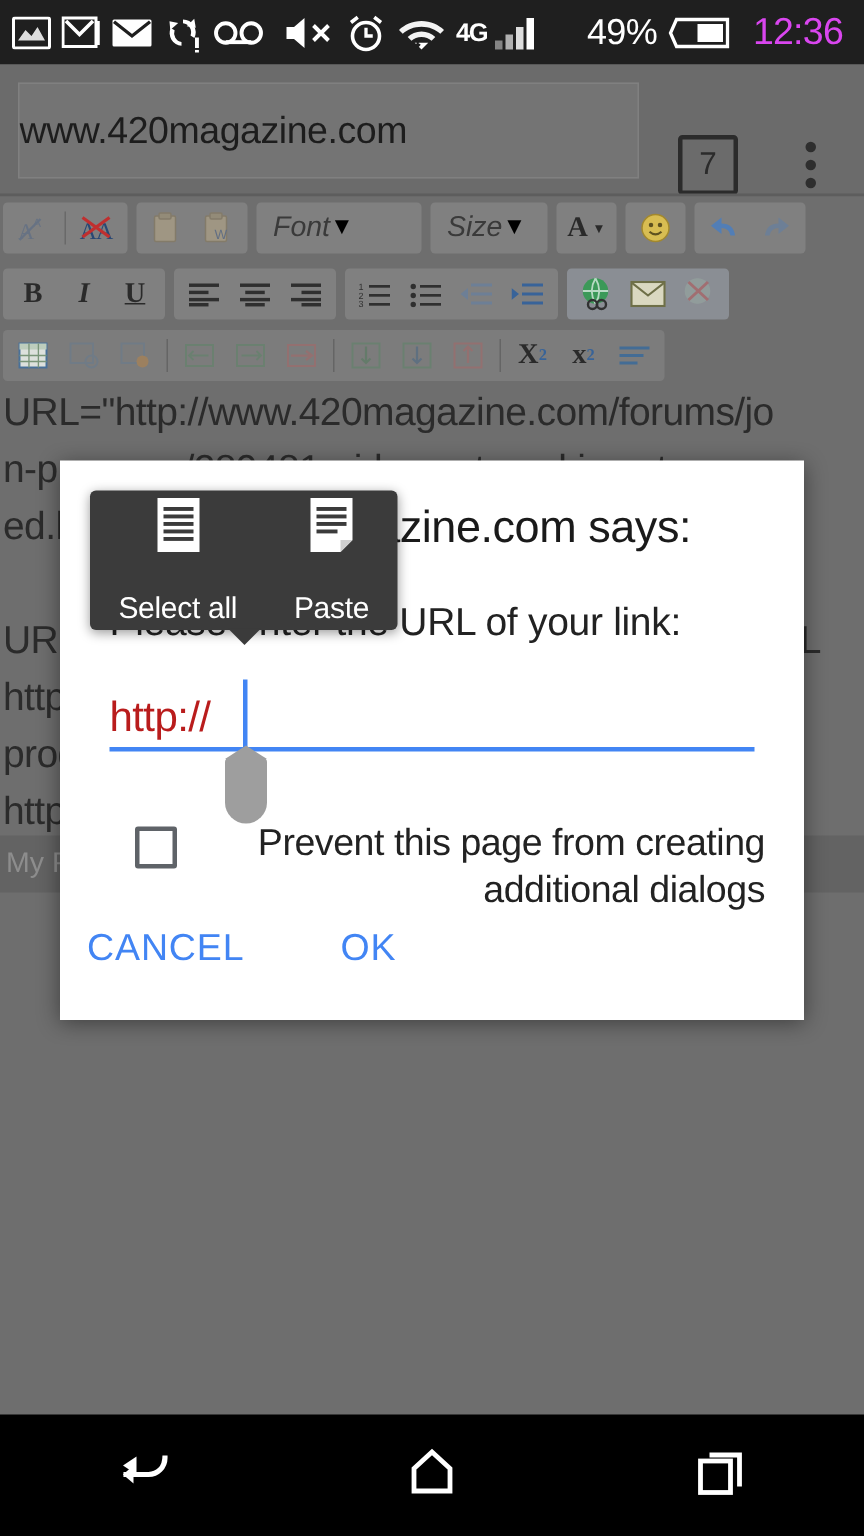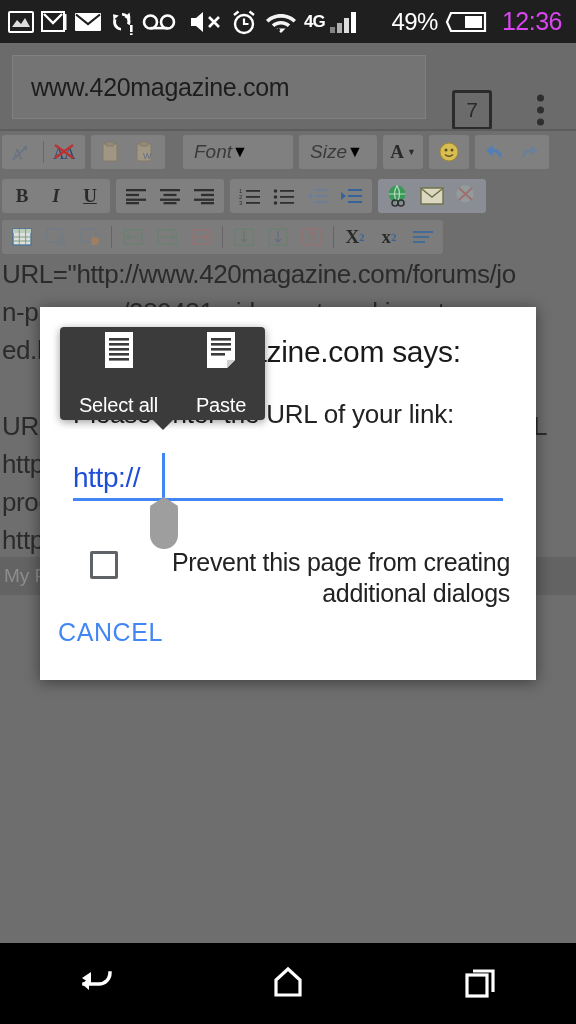--- a/index.html
+++ b/index.html
@@ -72,21 +72,21 @@
   }
   #omnibox {
     position: absolute;
     left: 12px; top: 12px;
     width: 414px; height: 64px;
     background: #747474;
     border: 1px solid #808080;
     box-sizing: border-box;
     display: flex;
     align-items: center;
-    padding-left: 18px;
+    padding-left: 0;
     overflow: hidden;
     white-space: nowrap;
   }
   #omnibox .url-main {
     color: #1d1d1d;
     font-size: 25px;
     letter-spacing: -0.3px;
   }
   #omnibox .url-path {
     color: #9b9b9b;
@@ -252,21 +252,21 @@
     width: 430px;
   }
   #url-input {
     width: 430px;
     height: 44px;
     border: none;
     border-bottom: 3px solid #4285f4;
     outline: none;
     font-family: "Liberation Sans", sans-serif;
     font-size: 28px;
-    color: #1d4ed8;
+    color: #b91c1c;
     background: transparent;
     padding: 0;
     letter-spacing: -0.4px;
     box-sizing: border-box;
   }
   #caret {
     position: absolute;
     left: 122px; top: 146px;
     width: 3px; height: 52px;
     background: #4285f4;
@@ -511,21 +511,21 @@
             </svg>
         </div>
         <div class="tbtn faded">
           <svg width="22" height="22" viewBox="0 0 22 22">
               <rect x="3" y="3" width="14" height="17" rx="1" fill="#d9c08a" stroke="#8a7240"></rect>
               <rect x="6" y="1" width="8" height="4" rx="1" fill="#b8a06a" stroke="#8a7240"></rect>
               <text x="9" y="18" font-size="9" fill="#2b4f8a">W</text>
             </svg>
         </div>
       </div>
-      <div class="tgroup" style="width:104px;margin-left:12px;">
+      <div class="tgroup" style="width:104px;">
         <span class="combo">Font</span>
         <span class="arrow">▼</span>
       </div>
       <div class="tgroup" style="width:72px;">
         <span class="combo">Size</span>
         <span class="arrow">▼</span>
       </div>
       <div class="tgroup">
         <div class="tbtn" style="font-weight:bold;font-family:'Liberation Serif',serif;">A<span style="font-size:9px;margin-left:3px;">▼</span></div>
       </div>
@@ -748,20 +748,21 @@
     <div id="caret"></div>
     <div id="caret-handle"></div>
 
     <div id="cb-row">
       <div id="cb-box"></div>
       <div id="cb-label">Prevent this page from creating additional dialogs</div>
     </div>
 
     <div id="dialog-actions">
       <button class="dlg-btn" id="btn-cancel">CANCEL</button>
+      <button class="dlg-btn" id="btn-ok">OK</button>
     </div>
   </div>
 
   <div id="ctx-popup">
     <div class="ctx-item">
       <span>
         <svg width="34" height="40" viewBox="0 0 34 40">
           <rect x="3" y="2" width="28" height="36" fill="#ffffff"></rect>
           <rect x="7" y="8" width="20" height="2.6" fill="#3b3b3b"></rect>
           <rect x="7" y="13" width="20" height="2.6" fill="#3b3b3b"></rect>

